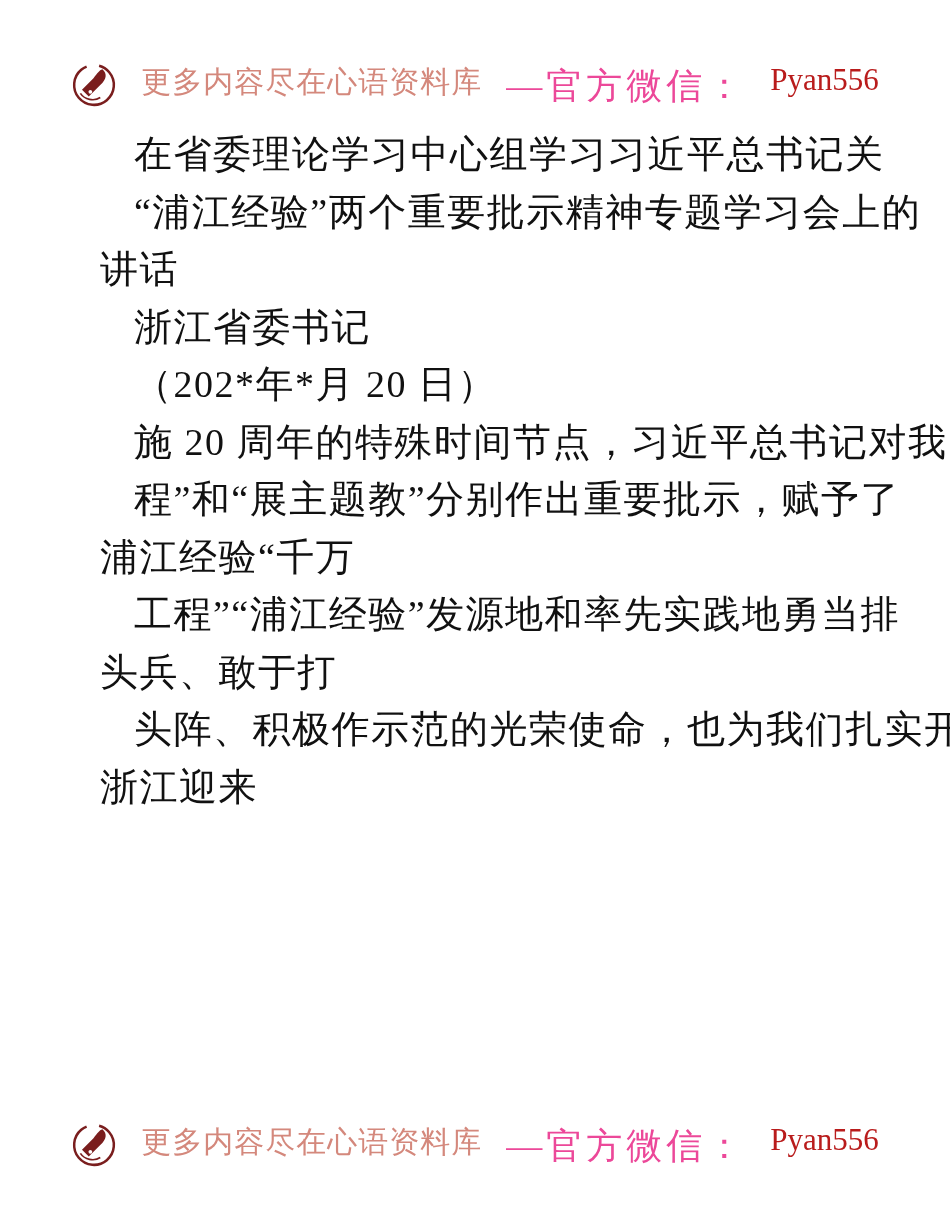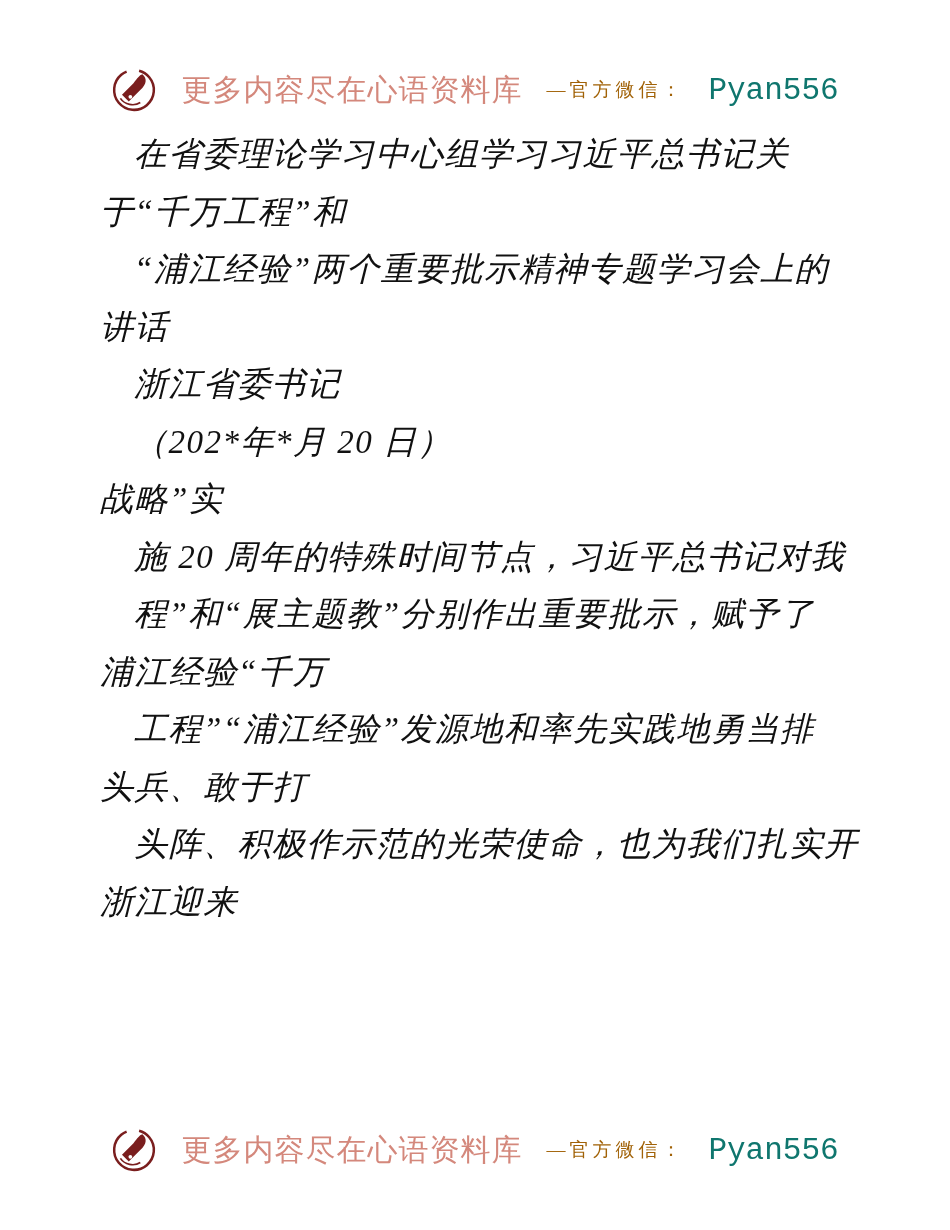--- a/index.html
+++ b/index.html
@@ -9,59 +9,57 @@
     background:#ffffff;
     font-family:"Liberation Serif","DejaVu Serif",serif;
     overflow:hidden;
   }
   
   .watermark {
     position:absolute;
     left:0; width:100%;
     display:flex;
     justify-content:center;
-    align-items:center;
     gap:24px;
     white-space:nowrap;
   }
   .watermark.top    { top:62px;  height:56px; }
   .watermark.bottom { top:1122px; height:56px; }
   .logo-icon { display:inline-flex; width:46px; height:46px; }
   .brand-text {
     color:#d4887c;
     font-size:30px;
     letter-spacing:1px;
     font-family:"Liberation Serif","DejaVu Serif",serif;
   }
   .wechat-label {
-    color:#a16207;
-    font-size:19px;
+    color:#ec4899;
+    font-size:36px;
     letter-spacing:4px;
     font-family:"Liberation Serif","DejaVu Serif",serif;
   }
   .wechat-id {
-    color:#0f766e;
+    color:#b91c1c;
     font-size:31px;
-    font-family:Liberation Mono, monospace;
+    font-family:Liberation Serif, serif;
   }
   
   .doc-content {
     position:absolute;
     top:126px;
     left:100px;
     right:100px;
   }
   .line {
     height:57.5px;
     line-height:57.5px;
-    font-size:33px;
+    font-size:38px;
     letter-spacing:1.5px;
     color:#111111;
     white-space:nowrap;
-    font-style:italic;
   }
   .line.indent { padding-left:34px; }
 </style>
 </head>
 <body>
 
 <div class="watermark top">
   <span class="logo-icon">
     <svg width="46" height="46" viewBox="0 0 44 44" aria-hidden="true">
       <circle cx="22" cy="22" r="19" fill="none" stroke="#7a1e1e" stroke-width="2.4" stroke-dasharray="95 12" transform="rotate(-40 22 22)"></circle>
@@ -70,26 +68,24 @@
       <path d="M 9 30 C 13 36 22 38 28 34" fill="none" stroke="#7a1e1e" stroke-width="1.6"></path>
     </svg>
   </span>
   <span class="brand-text">更多内容尽在心语资料库</span>
   <span class="wechat-label">—官方微信：</span>
   <span class="wechat-id">Pyan556</span>
 </div>
 
 <div class="doc-content">
   <div class="line indent">在省委理论学习中心组学习习近平总书记关</div>
-  <div class="line">于“千万工程”和</div>
   <div class="line indent">“浦江经验”两个重要批示精神专题学习会上的</div>
   <div class="line">讲话</div>
   <div class="line indent">浙江省委书记</div>
   <div class="line indent">（202*年*月 20 日）</div>
-  <div class="line">战略”实</div>
   <div class="line indent">施 20 周年的特殊时间节点，习近平总书记对我</div>
   <div class="line indent">程”和“展主题教”分别作出重要批示，赋予了</div>
   <div class="line">浦江经验“千万</div>
   <div class="line indent">工程”“浦江经验”发源地和率先实践地勇当排</div>
   <div class="line">头兵、敢于打</div>
   <div class="line indent">头阵、积极作示范的光荣使命，也为我们扎实开</div>
   <div class="line">浙江迎来</div>
 </div>
 
 <div class="watermark bottom">

